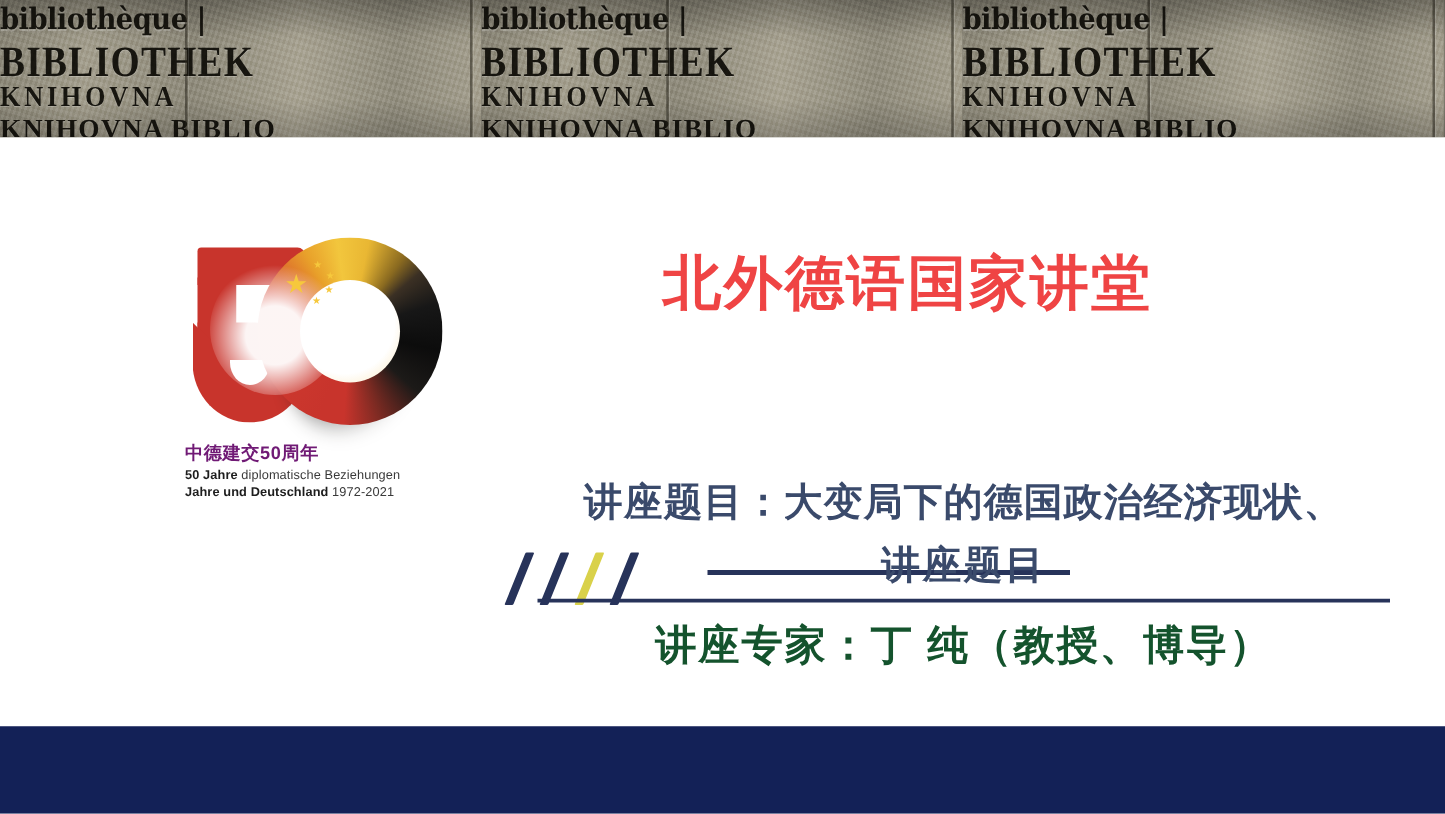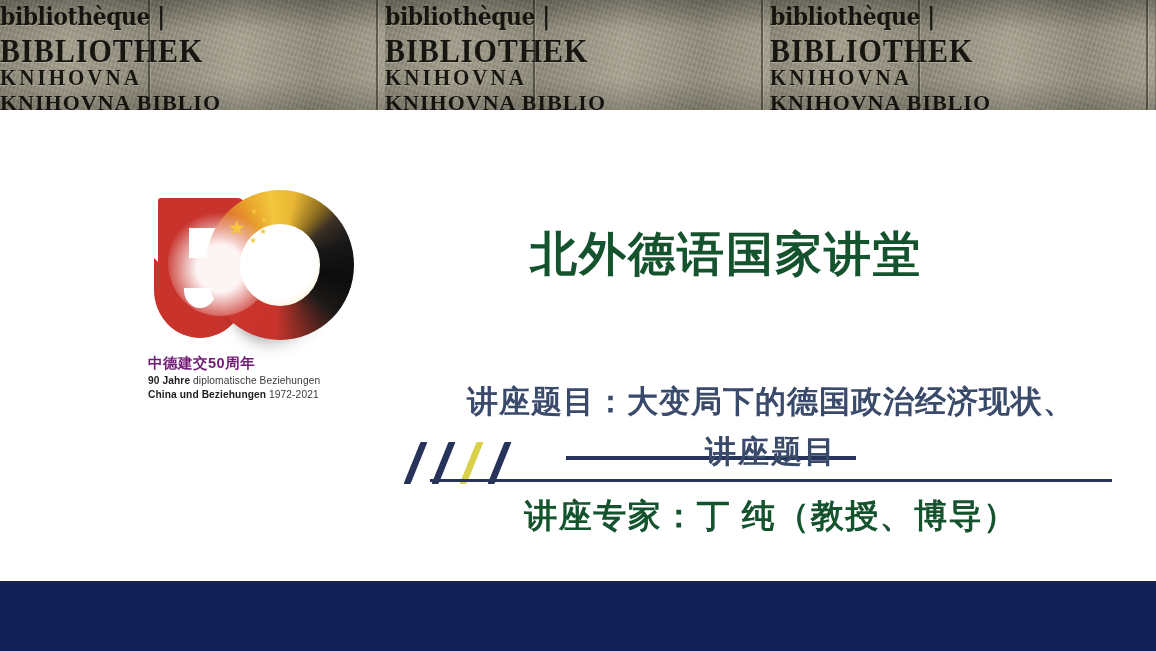--- a/index.html
+++ b/index.html
@@ -245,25 +245,24 @@
   .cap-de1 b, .cap-de2 b { font-weight: 700; color: #1d1d1d; }
 
   
   #lecture-title {
     position: absolute;
     left: 530px;
     top: 92px;
     width: 600px;
     font-size: 47px;
     font-weight: 700;
-    color: #14532d;
+    color: #ef4444;
     letter-spacing: 2px;
     line-height: 1;
     white-space: nowrap;
-    margin-top: 28px;
   }
 
   #slash-decoration {
     position: absolute;
     left: 412px;
     top: 332px;
     width: 110px;
     height: 42px;
   }
   .slash {
@@ -386,22 +385,22 @@
         <span class="star-big">★</span>
         <span class="star-s1">★</span>
         <span class="star-s2">★</span>
         <span class="star-s3">★</span>
         <span class="star-s4">★</span>
       </div>
     </div>
 
     <div class="logo-caption">
       <div class="cap-cn">中德建交50周年</div>
-      <div class="cap-de1"><b>90 Jahre</b><span> diplomatische Beziehungen</span></div>
-      <div class="cap-de2"><b>China und Beziehungen</b><span> 1972-2021</span></div>
+      <div class="cap-de1"><b>50 Jahre</b><span> diplomatische Beziehungen</span></div>
+      <div class="cap-de2"><b>Jahre und Deutschland</b><span> 1972-2021</span></div>
     </div>
   </div>
 
   <div id="lecture-title">北外德语国家讲堂</div>
 
   <div id="slash-decoration">
     <span class="slash" style="left:0px;  background:#27335a"></span>
     <span class="slash" style="left:28px; background:#27335a"></span>
     <span class="slash" style="left:56px; background:#d9d14a"></span>
     <span class="slash" style="left:84px; background:#27335a"></span>

